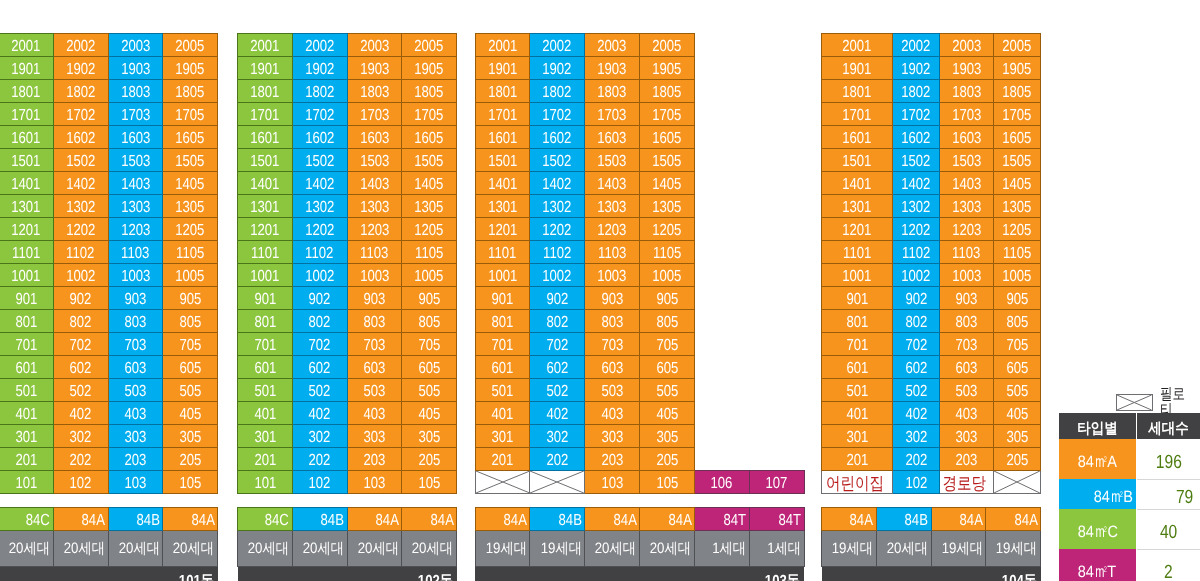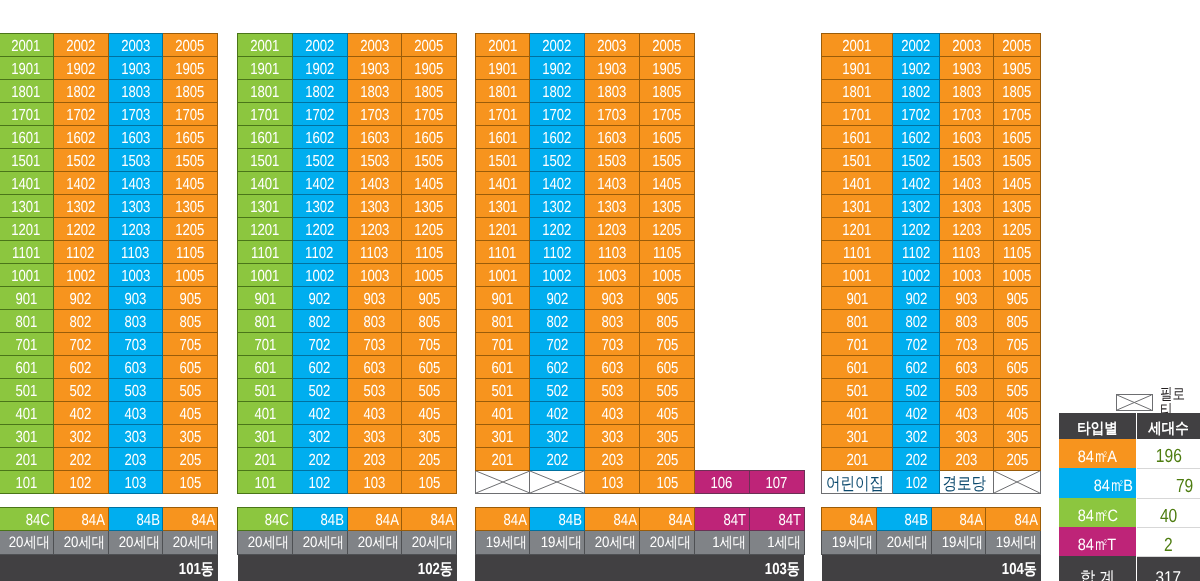--- a/index.html
+++ b/index.html
@@ -15,37 +15,37 @@
   .grid td{padding:0;margin:0;text-align:center;vertical-align:middle;
            color:#ffffff;font-size:16px;line-height:1;
            box-sizing:border-box;
            width:55px;height:23px;}
   .cx{display:inline-block;transform:scaleX(0.82);transform-origin:center;
       white-space:nowrap;position:relative;top:2px;}
   .c-green{background:#8CC63F;border:1px solid #4a7519;}
   .c-orange{background:#F7941E;border:1px solid #9a5c09;}
   .c-blue{background:#00AEEF;border:1px solid #0071a0;}
   .c-pink{background:#BE2478;border:1px solid #6b3155;}
-  .grid td.c-white{background:#ffffff;color:#0c4a6e;border:1px solid #6d6e71;font-size:17.5px;white-space:nowrap;overflow:hidden;}
+  .grid td.c-white{background:#ffffff;color:#b91c1c;border:1px solid #6d6e71;font-size:17.5px;white-space:nowrap;overflow:hidden;}
   .grid td.c-white > span{display:inline-block;transform:scaleX(0.83);transform-origin:center;
                           position:relative;top:2px;left:-2px;}
   .c-empty{background:transparent;border:0;}
   .c-piloti{background:#ffffff;border:1px solid #6d6e71;padding:0;}
   .xmark{display:block;width:100%;height:100%;}
   .xmark path{stroke:#6d6e71;stroke-width:1;fill:none;vector-effect:non-scaling-stroke;}
 
   .foot td{padding:0;margin:0;text-align:right;vertical-align:middle;
            color:#ffffff;line-height:1;width:55px;box-sizing:border-box;}
   .foot .r-type td{height:23px;font-size:16px;}
   .foot .r-type .cx{top:2px;}
   .foot .r-type td.c-green{border:1px solid #4a7519;}
   .foot .r-type td.c-orange{border:1px solid #9a5c09;}
   .foot .r-type td.c-blue{border:1px solid #0071a0;}
   .foot .r-type td.c-pink{border:1px solid #6b3155;}
-  .foot .r-cnt td{height:24px;font-size:15px;background:#808387;
+  .foot .r-cnt td{height:36px;font-size:15px;background:#808387;
                   border:1px solid #4e5053;}
   .foot .r-cnt .cx{transform:scaleX(0.885);top:0px;}
   .foot .r-name td{height:28px;font-size:16px;background:#414042;font-weight:bold;border:0;}
   .foot .r-name .cx{top:1px;}
 
   #legend{position:absolute;left:1116px;top:374px;}
   .lg-row{display:flex;align-items:center;}
   .lg-box{display:block;width:43px;height:17px;border:1px solid #6d6e71;background:#fff;box-sizing:border-box;}
   .lg-box svg{display:block;width:100%;height:100%;}
   .lg-box svg path{stroke:#6d6e71;stroke-width:1;fill:none;vector-effect:non-scaling-stroke;}
@@ -53,21 +53,21 @@
             display:inline-block;transform:scaleX(0.78);transform-origin:left center;
             position:relative;top:1px;}
 
   #lgtable{position:absolute;left:1059px;top:401px;border-collapse:collapse;table-layout:fixed;}
   #lgtable td{padding:0;text-align:center;vertical-align:middle;line-height:1;box-sizing:border-box;}
   #lgtable .hd{background:#414042;color:#fff;font-size:15px;font-weight:bold;height:26px;}
   #lgtable .hd .cx{transform:scaleX(0.90);top:2px;}
   #lgtable .tp .cx{transform:scaleX(0.88);top:3.5px;}
   #lgtable .ct .cx{transform:scaleX(0.82);top:3.5px;}
 
-  #lgtable .tp{color:#fff;font-size:16.5px;height:29px;width:69px;border:0;}
+  #lgtable .tp{color:#fff;font-size:16.5px;height:40px;width:69px;border:0;}
   #lgtable .ct{background:#fff;color:#4d7c0f;font-size:19px;height:29px;width:69px;
                border-bottom:1px solid #d7d7d7;}
   #lgtable .tot{background:#414042;color:#fff;font-size:17px;height:26px;}
   #lgtable .tot .cx{transform:scaleX(0.90);top:-1px;}
   #lgtable .sep{width:2px;padding:0;background:#ffffff;border:0;}
   #lgtable .r1{height:30px;padding-left:32px;}
   #lgtable .tot{height:44px;}
   .sq{display:inline-block;transform:scaleX(0.76);transform-origin:center;
       margin:0 -1.2px 0 -0.6px;}
   .sq sup{font-size:0.50em;vertical-align:0.62em;margin-left:-1.2px;line-height:0;}

